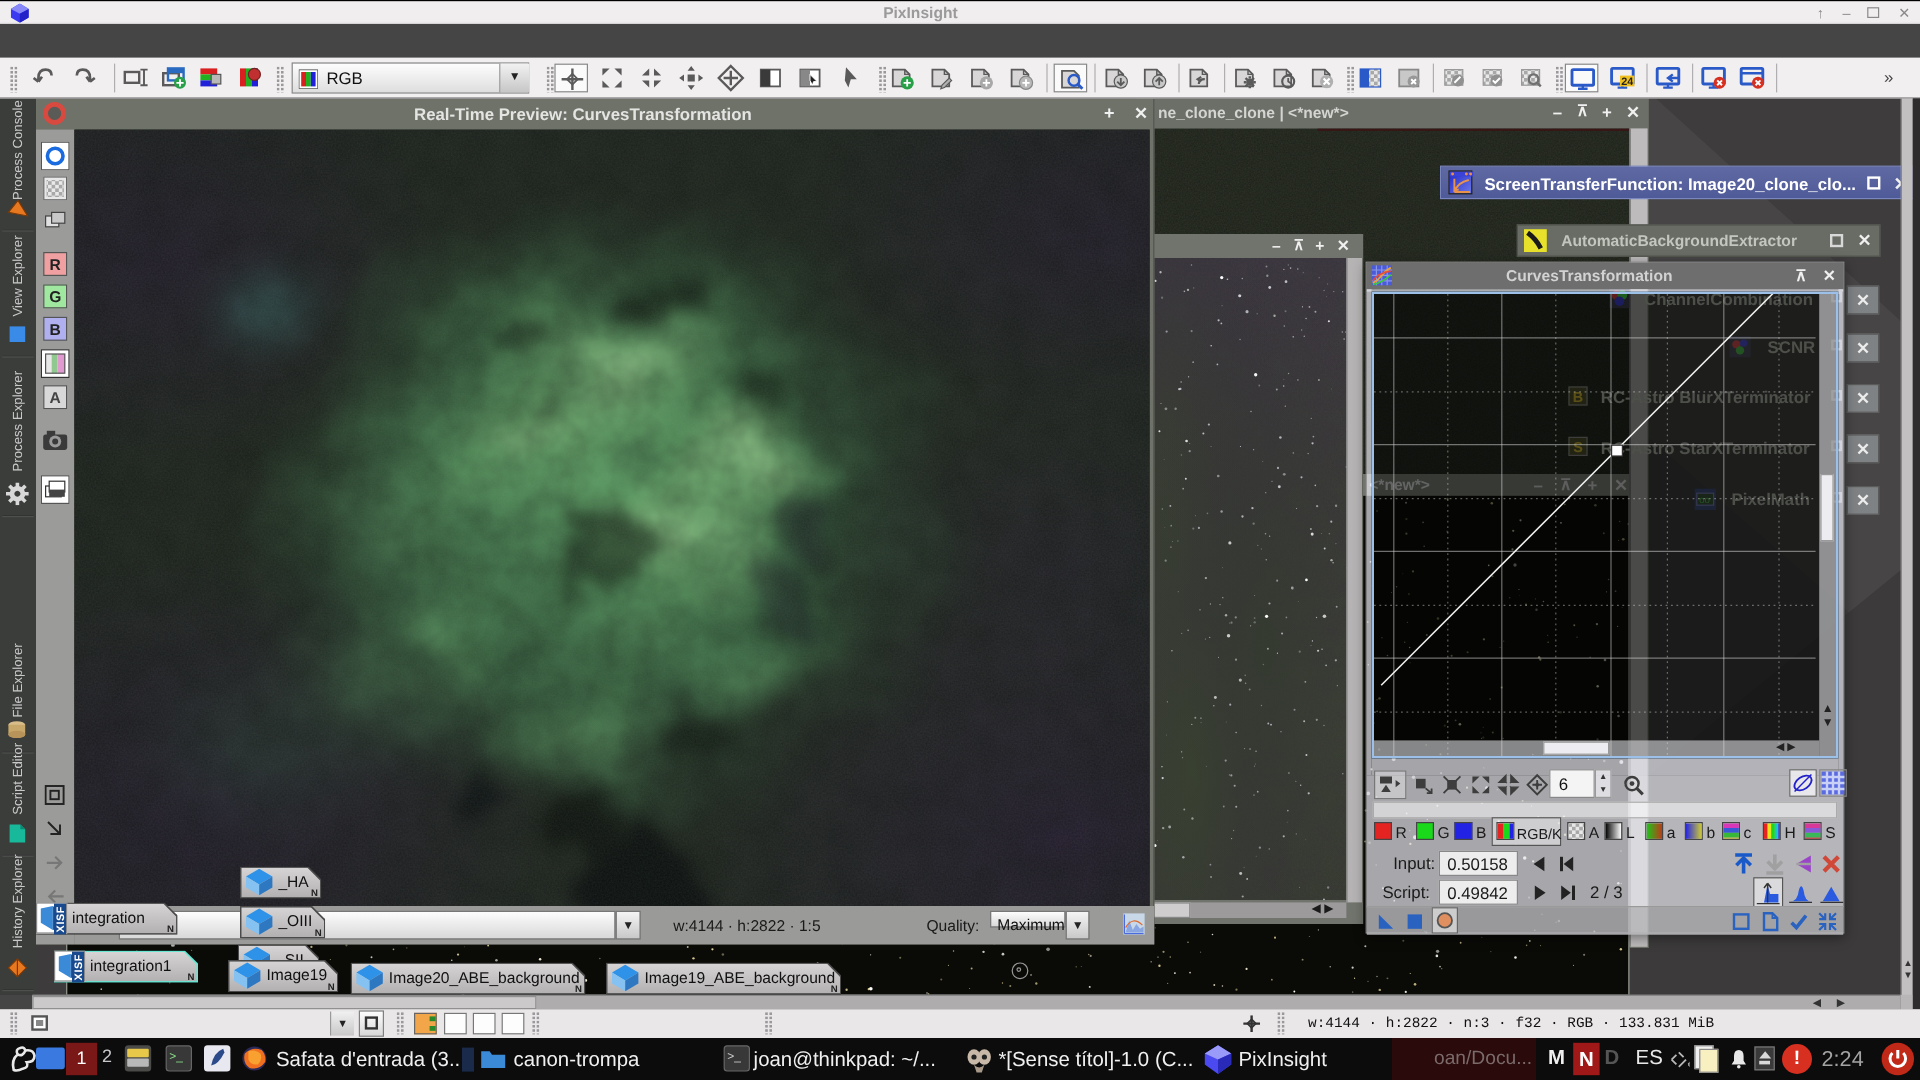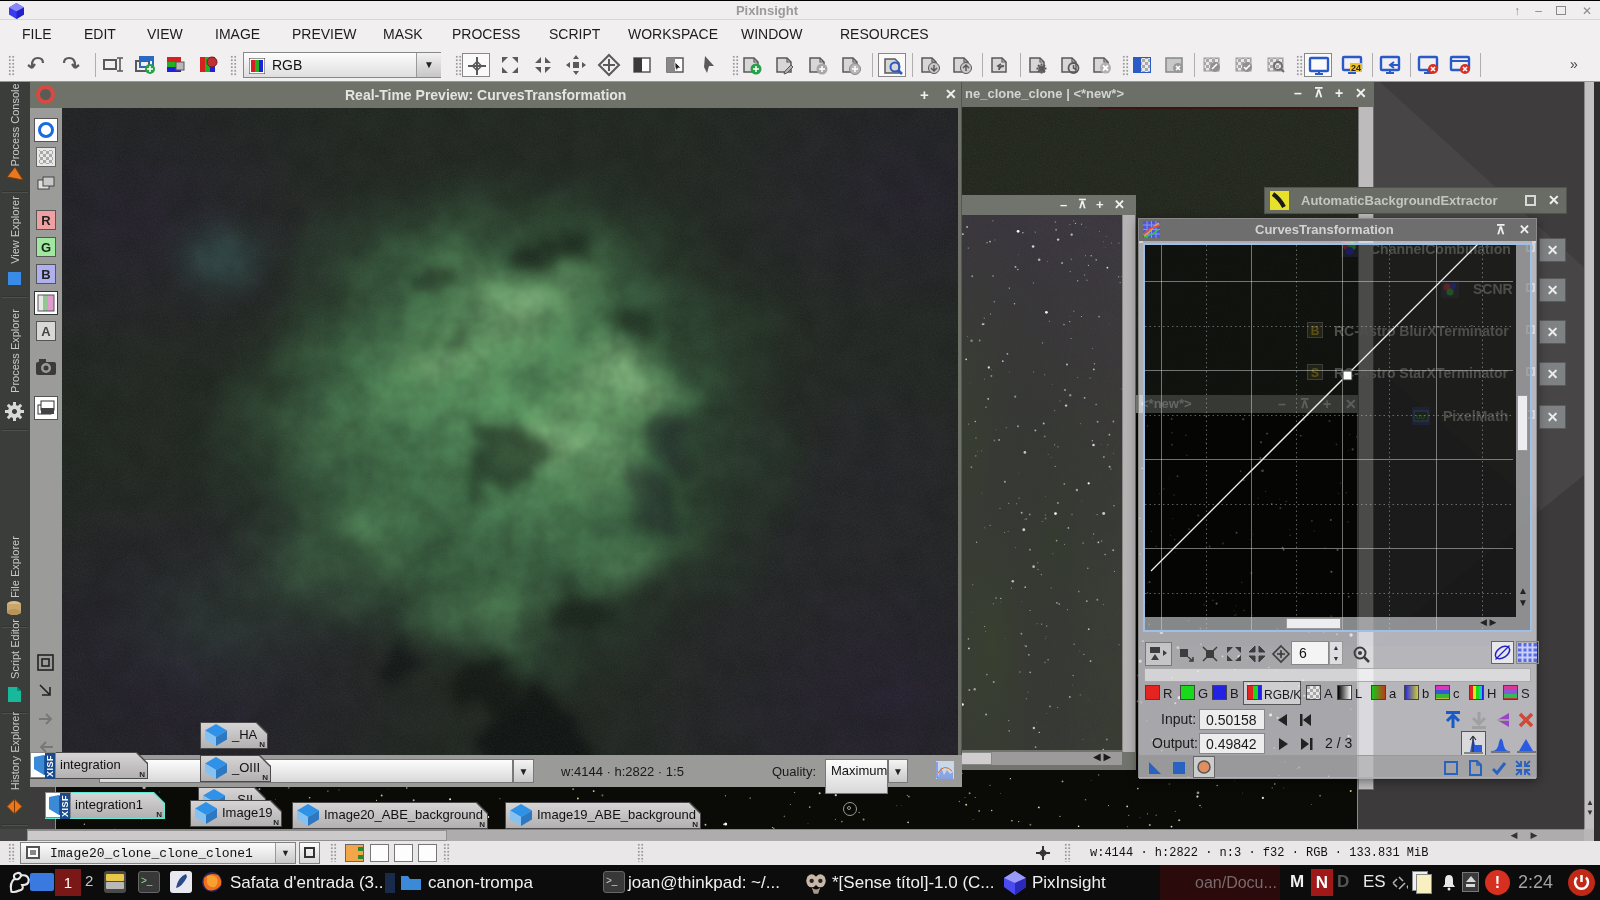--- a/index.html
+++ b/index.html
@@ -1635,21 +1635,21 @@
 <rect width="896" height="647" filter="url(#nmottle)" opacity="0.5"></rect>
 <rect width="896" height="647" fill="url(#nvign)"></rect>
 <rect width="896" height="647" filter="url(#ngrain)" opacity="0.26"></rect>
 </svg>
         </div>
     <div class="abs" style="left:32px; top:673px; width:900px; height:32px; background:#9a9a98;">
       <div class="abs" style="left:37px; top:4px; width:414px; height:24px; background:linear-gradient(#fdfdfd,#d8d8d8); border:1px solid #777;"></div>
       <div class="abs" style="left:451px; top:4px; width:21px; height:24px; background:linear-gradient(#f4f4f4,#c8c8c8); border:1px solid #777; color:#222; font-size:10px; text-align:center; line-height:24px;">▼</div>
       <div class="abs" style="left:499px; top:9px; color:#1a1a1a; font-size:13px;">w:4144 · h:2822 · 1:5</div>
       <div class="abs" style="left:710px; top:9px; color:#1a1a1a; font-size:13px;">Quality:</div>
-      <div class="abs" style="left:763px; top:4px; width:63px; height:35px; background:linear-gradient(#fdfdfd,#d8d8d8); border:1px solid #777; font-size:13px; color:#111; padding:3px 16px 0 5px;">Maximum</div>
+      <div class="abs" style="left:763px; top:4px; width:63px; height:14px; background:linear-gradient(#fdfdfd,#d8d8d8); border:1px solid #777; font-size:13px; color:#111; padding:3px 16px 0 5px;">Maximum</div>
       <div class="abs" style="left:826px; top:4px; width:20px; height:24px; background:linear-gradient(#f4f4f4,#c8c8c8); border:1px solid #777; color:#222; font-size:10px; text-align:center; line-height:24px;">▼</div>
       <div class="abs" style="left:874px; top:6px; width:18px; height:18px;"><svg width="18" height="18">
               <rect width="18" height="18" fill="#c8d8e8"></rect>
 <g stroke="#4a6ae0" stroke-width="1">
                 <path d="M1,17 V1 M1,17 H17"></path>
               </g>
 <path d="M2,16 L5,6 L8,14 L11,9 L14,13 L17,11 V16 Z" fill="#7a9ae0" opacity="0.8"></path>
 <path d="M2,12 Q8,2 16,10" stroke="#e06a2a" fill="none"></path>
             </svg></div>
     </div>
@@ -1659,20 +1659,36 @@
     <div class="abs" style="left:5px; top:3px; width:19px; height:19px; background:#e8e12c;">
       <svg width="19" height="19">
             <path d="M3,3 Q10,8 14,16" stroke="#1a1a1a" stroke-width="4" fill="none"></path>
           </svg>
     </div>
     <div class="wtitle" style="left:36px; top:5px; color:#c2c6be;">AutomaticBackgroundExtractor</div>
     <div class="abs" style="left:260px; top:7px; width:11px; height:11px; border:2px solid #d8d8d8;"></div>
     <div class="abs wbtn" style="left:283px; top:4px; font-size:14px;">✕</div>
   </div>
 
+  <div class="abs" style="left:1200px; top:56px; width:397px; height:28px; background:linear-gradient(#5f6aa4,#4f5a98); border:1px solid #7a86c0;">
+    <div class="abs" style="left:6px; top:3px; width:20px; height:20px; background:linear-gradient(135deg,#2228c8,#6a78e8); border:1px solid #222;">
+      <svg width="20" height="20">
+            <rect x="0" y="0" width="20" height="4" fill="#3a42d8"></rect>
+            <circle cx="2.5" cy="2" r="1.2" fill="#f09040"></circle>
+            <circle cx="14" cy="2" r="1.2" fill="#f09040"></circle>
+            <circle cx="17.5" cy="2" r="1.2" fill="#f09040"></circle>
+            <path d="M4,17 H17 M4,17 V6" stroke="#e8924a" stroke-width="1.6" fill="none"></path>
+            <path d="M4.5,16 Q7,9 16,7" stroke="#e8924a" stroke-width="1.8" fill="none"></path>
+            <path d="M4.5,16 l1,-3.2 m-1,3.2 l3.1,-1.2" stroke="#e8924a" stroke-width="1.4" fill="none"></path>
+          </svg>
+    </div>
+    <div class="wtitle" style="left:36px; top:6px; color:#fff; font-size:14px;">ScreenTransferFunction: Image20_clone_clo...</div>
+    <div class="abs" style="left:355px; top:8px; width:11px; height:11px; border:2px solid #fff;"></div>
+    <div class="abs wbtn" style="left:377px; top:5px; font-size:15px;">✕</div>
+  </div>
 
   <div class="abs" style="left:1341px; top:158px; width:20px; height:20px; opacity:1;"><svg width="17" height="17">
           <rect width="17" height="17" fill="#445"></rect>
           <circle cx="6" cy="6" r="4" fill="#e44"></circle>
           <circle cx="11" cy="6" r="4" fill="#4e4"></circle>
           <circle cx="8.5" cy="11" r="4" fill="#44e"></circle>
         </svg></div>
 <div class="abs" style="left:1370px; top:159px; font-size:14px; font-weight:bold; color:#c4c7bc;">ChannelCombination</div>
 <div class="abs" style="left:1526px; top:161px; width:9px; height:9px; border:2px solid #c0c0c0; opacity:0.9;"></div>
 <div class="abs" style="left:1441px; top:198px; width:20px; height:20px; opacity:1;"><svg width="18" height="18">
@@ -1890,21 +1906,21 @@
   <svg class="abs" style="left:354px; top:1px;" width="20" height="20">
               <path d="M16,3 L16,17 L4,10 Z" fill="#9a44c8"></path>
               <path d="M16,10 L4,10" stroke="#a0a0a0" stroke-width="2"></path>
             </svg>
   <svg class="abs" style="left:377px; top:1px;" width="20" height="20">
               <path d="M4,4 L16,16 M16,4 L4,16" stroke="#d04838" stroke-width="3.5"></path>
             </svg>
 </div>
 
 <div class="abs" style="left:0px; top:492px; width:397px; height:22px; font-size:14px; color:#1a1a1a;">
-  <span class="abs" style="left:13px; top:2px;">Output:</span>
+  <span class="abs" style="left:13px; top:2px;">Script:</span>
   <div class="abs" style="left:60px; top:0px; width:66px; height:21px; background:rgba(255,255,255,0.8); border:1px solid #888; font-size:14px; padding:2px 0 0 6px;">0.49842</div>
   <svg class="abs" style="left:136px; top:3px;" width="16" height="16">
               <path d="M4,2 L4,14 L13,8 Z" fill="#222"></path>
             </svg>
   <svg class="abs" style="left:159px; top:3px;" width="16" height="16">
               <path d="M3,2 L3,14 L11,8 Z" fill="#222"></path>
               <rect x="12" y="2" width="2.5" height="12" fill="#222"></rect>
             </svg>
   <span class="abs" style="left:186px; top:2px;">2 / 3</span>
   <div class="abs" style="left:322px; top:-2px; width:25px; height:25px; border:1px solid #555; background:rgba(255,255,255,0.5);">
@@ -2047,33 +2063,20 @@
         <polygon points="7.5,0 15,4.5 15,11.5 7.5,16 0,11.5 0,4.5" fill="#3a3af0"></polygon>
         <polygon points="7.5,0 15,4.5 7.5,8.5 0,4.5" fill="#8888f8"></polygon>
         <polygon points="7.5,8.5 15,4.5 15,11.5 7.5,16" fill="#2222c8"></polygon>
       </svg>
   <div class="tname">PixInsight</div>
   <div class="abs" style="right:80px; top:3px; color:#8a8a8a; font-size:12px;">↑</div>
   <div class="abs" style="right:58px; top:3px; color:#8a8a8a; font-size:12px;">–</div>
   <div class="abs" style="right:34px; top:5px; width:10px; height:9px; border:1px solid #8a8a8a;"></div>
   <div class="abs" style="right:8px; top:3px; color:#8a8a8a; font-size:12px;">✕</div>
 </div>
-<div id="menubar">
-  <span style="left:22px;">FILE</span>
-      <span style="left:84px;">EDIT</span>
-      <span style="left:147px;">VIEW</span>
-  <span style="left:215px;">IMAGE</span>
-      <span style="left:292px;">PREVIEW</span>
-      <span style="left:383px;">MASK</span>
-  <span style="left:452px;">PROCESS</span>
-      <span style="left:549px;">SCRIPT</span>
-      <span style="left:628px;">WORKSPACE</span>
-  <span style="left:741px;">WINDOW</span>
-      <span style="left:840px;">RESOURCES</span>
-</div>
 <div id="toolbar">
       <div class="abs hdl" style="left:8px; top:7px;"></div>
 <div class="abs" style="left:26px; top:5px; width:24px; height:24px; "><svg width="24" height="24" viewBox="0 0 24 24">
           <path d="M6,10 Q6,5 11,5 Q17,5 17,12 L17,15 M17,15 l-3,-4 m3,4 l4,-3" stroke="#5a5a5a" stroke-width="2.2" fill="none" transform="scale(-1,1) translate(-23,0)"></path>
         </svg></div>
 <div class="abs" style="left:58px; top:5px; width:24px; height:24px; "><svg width="24" height="24" viewBox="0 0 24 24">
           <path d="M6,10 Q6,5 11,5 Q17,5 17,12 L17,15 M17,15 l-3,-4 m3,4 l4,-3" stroke="#5a5a5a" stroke-width="2.2" fill="none"></path>
         </svg></div>
 <div class="abs" style="left:95px; top:5px; width:1px; height:24px; background:#b0aeb0;"></div>
 <div class="abs" style="left:102px; top:5px; width:24px; height:24px; "><svg width="24" height="24" viewBox="0 0 24 24">
@@ -2282,21 +2285,20 @@
 <div class="abs" style="left:1584px; top:829px; width:12px; height:12px; background:#b8b6b7;"></div>
 <div class="abs" style="left:1594px; top:82px; width:6px; height:759px; background:#2e2c2d;"></div>
 
 <div id="statusbar">
   <div class="abs hdl" style="left:8px; top:2px; height:19px;"></div>
   <div class="abs hdl" style="left:330px; top:2px; height:19px;"></div>
       <div class="abs hdl" style="left:443px; top:2px; height:19px;"></div>
   <div class="abs hdl" style="left:637px; top:2px; height:19px;"></div>
       <div class="abs hdl" style="left:1064px; top:2px; height:19px;"></div>
 
-  <div class="abs" style="left:20px; top:1px; width:276px; height:22px; background:linear-gradient(#fdfdfd,#dadada); border:1px solid #808080; font-family:'Liberation Mono',monospace; font-size:13px; color:#111; padding:3px 0 0 29px;">Image20_clone_clone_clone1</div>
   <div class="abs" style="left:26px; top:5px; width:14px; height:13px; border:2px solid #555; background:#fff;">
         <div style="margin:2px; height:5px; background:#888;"></div>
       </div>
   <div class="abs" style="left:275px; top:2px; width:20px; height:20px; background:linear-gradient(#f0f0f0,#c8c8c8); border-left:1px solid #999; color:#222; font-size:9px; text-align:center; line-height:20px;">▼</div>
   <div class="abs" style="left:299px; top:1px; width:21px; height:22px; background:linear-gradient(#fdfdfd,#d8d8d8); border:1px solid #808080;">
         <div style="margin:4px 4px; width:11px; height:11px; border:2px solid #333;"></div>
       </div>
   <div class="abs" style="left:345px; top:3px; width:19px; height:18px; background:#f2a649; border:1px solid #666;">
         <div style="position:absolute; right:0; top:2px; width:5px; height:4px; background:#2a8a2a;"></div>
         <div style="position:absolute; right:0; bottom:2px; width:5px; height:4px; background:#2a8a2a;"></div>

